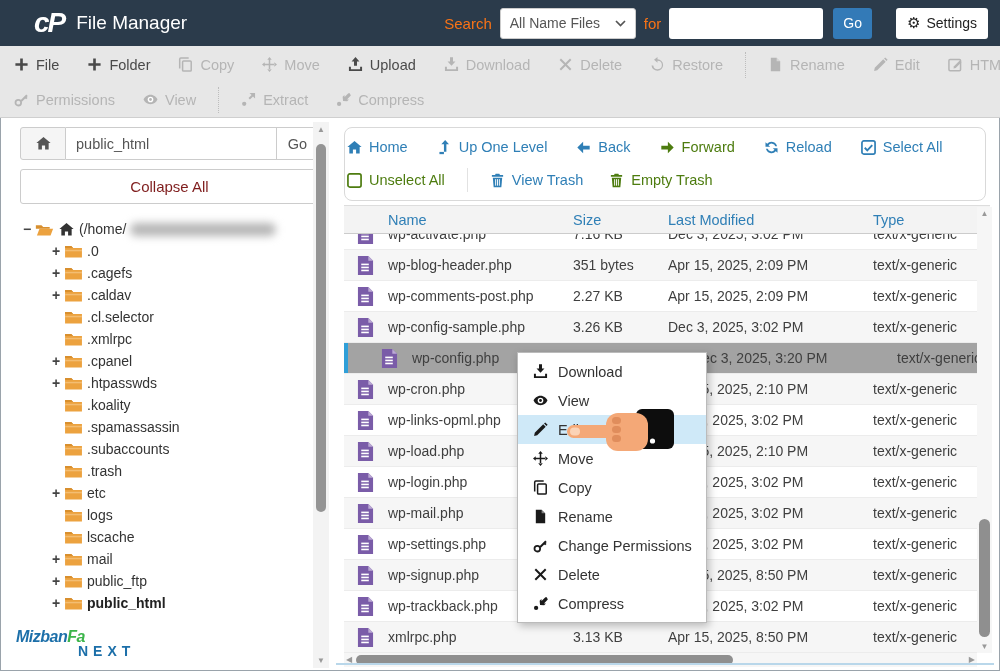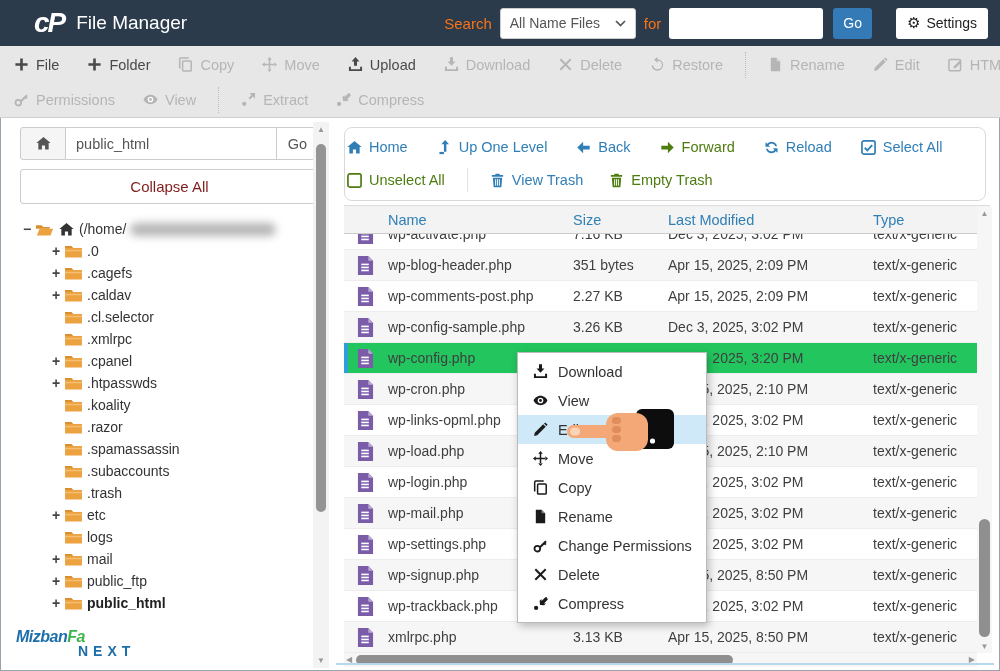--- a/index.html
+++ b/index.html
@@ -59,21 +59,21 @@
   .nav-row { display:flex; align-items:center; gap:29px; font-size:14.5px; }
   .nav-row.second { margin-top:13px; gap:26px; }
   .nav-link { display:flex; align-items:center; gap:7px; color:#2f7fb6; white-space:nowrap; cursor:pointer; }
   .nav-link.disabled { color:#4d7c0f; cursor:default; }
   .nav-sep { border-left:1px solid #e2e2e2; height:24px; margin:0 -4px; }
 
   #tablehead { position:absolute; left:8px; top:83px; width:646px; height:29px; background:#f3f3f3; border-top:1px solid #ddd; border-bottom:1px solid #ccc; display:grid; grid-template-columns:44px 185px 95px 205px auto; align-items:center; font-size:14.5px; color:#2f7fb6; }
   #tbody { position:absolute; left:8px; top:112px; width:646px; height:419px; overflow:hidden; }
   .frow { display:grid; grid-template-columns:44px 185px 95px 205px auto; align-items:center; height:31px; border-bottom:1px solid #ececec; font-size:14px; color:#3f3f3f; background:#fff; position:relative; }
   .frow:nth-child(even) { background:#f6f6f6; }
-  .frow.selected { background:#22c55e; box-shadow:inset 4px 0 0 #2f9fd8; }
+  .frow.selected { background:#a3a3a3; box-shadow:inset 4px 0 0 #2f9fd8;padding-left:24px; }
   .frow .fic { width:17px; height:21px; margin-left:13px; }
   .frow .fic svg { width:100%; height:100%; }
   .cell-pad { padding-right:6px; overflow:hidden; white-space:nowrap; }
 
   
   #tbl-vscroll { position:absolute; left:641px; top:85px; width:15px; height:446px; background:#f6f6f6; }
   #tbl-vscroll .thumb { position:absolute; left:2px; top:312px; width:11px; height:118px; background:#8f8f8f; border-radius:6px; }
   #tbl-hscroll { position:absolute; left:8px; top:531px; width:633px; height:14px; background:#f6f6f6; }
   #tbl-hscroll .thumb { position:absolute; left:12px; top:2px; width:377px; height:10px; background:#8f8f8f; border-radius:6px; }
   .hs-arrow { position:absolute; top:2px; font-size:8px; color:#999; }
@@ -362,66 +362,66 @@
             </svg></span>
           <span class="tlabel">.koality</span>
         </div>
         <div class="tree-row child">
           <span class="exp"></span>
           <span class="fold"><svg viewBox="0 0 20 16">
               <path d="M1 2.2h6.6l2 2.1H19v10.2H1z" fill="#eca23f"></path>
               <path d="M1 2.2h6.6l2 2.1H1z" fill="#d88f2e"></path>
               <rect x="1" y="6.2" width="18" height="1.6" fill="#f3bd72"></rect>
             </svg></span>
-          <span class="tlabel">.razor</span>
+          <span class="tlabel">.spamassassin</span>
         </div>
         <div class="tree-row child">
           <span class="exp"></span>
           <span class="fold"><svg viewBox="0 0 20 16">
               <path d="M1 2.2h6.6l2 2.1H19v10.2H1z" fill="#eca23f"></path>
               <path d="M1 2.2h6.6l2 2.1H1z" fill="#d88f2e"></path>
               <rect x="1" y="6.2" width="18" height="1.6" fill="#f3bd72"></rect>
             </svg></span>
-          <span class="tlabel">.spamassassin</span>
+          <span class="tlabel">.subaccounts</span>
         </div>
         <div class="tree-row child">
           <span class="exp"></span>
           <span class="fold"><svg viewBox="0 0 20 16">
               <path d="M1 2.2h6.6l2 2.1H19v10.2H1z" fill="#eca23f"></path>
               <path d="M1 2.2h6.6l2 2.1H1z" fill="#d88f2e"></path>
               <rect x="1" y="6.2" width="18" height="1.6" fill="#f3bd72"></rect>
             </svg></span>
-          <span class="tlabel">.subaccounts</span>
+          <span class="tlabel">.trash</span>
+        </div>
+        <div class="tree-row child">
+          <span class="exp">+</span>
+          <span class="fold"><svg viewBox="0 0 20 16">
+              <path d="M1 2.2h6.6l2 2.1H19v10.2H1z" fill="#eca23f"></path>
+              <path d="M1 2.2h6.6l2 2.1H1z" fill="#d88f2e"></path>
+              <rect x="1" y="6.2" width="18" height="1.6" fill="#f3bd72"></rect>
+            </svg></span>
+          <span class="tlabel">etc</span>
         </div>
         <div class="tree-row child">
           <span class="exp"></span>
           <span class="fold"><svg viewBox="0 0 20 16">
               <path d="M1 2.2h6.6l2 2.1H19v10.2H1z" fill="#eca23f"></path>
               <path d="M1 2.2h6.6l2 2.1H1z" fill="#d88f2e"></path>
               <rect x="1" y="6.2" width="18" height="1.6" fill="#f3bd72"></rect>
             </svg></span>
-          <span class="tlabel">.trash</span>
-        </div>
-        <div class="tree-row child">
-          <span class="exp">+</span>
-          <span class="fold"><svg viewBox="0 0 20 16">
-              <path d="M1 2.2h6.6l2 2.1H19v10.2H1z" fill="#eca23f"></path>
-              <path d="M1 2.2h6.6l2 2.1H1z" fill="#d88f2e"></path>
-              <rect x="1" y="6.2" width="18" height="1.6" fill="#f3bd72"></rect>
-            </svg></span>
-          <span class="tlabel">etc</span>
+          <span class="tlabel">logs</span>
         </div>
         <div class="tree-row child">
           <span class="exp"></span>
           <span class="fold"><svg viewBox="0 0 20 16">
               <path d="M1 2.2h6.6l2 2.1H19v10.2H1z" fill="#eca23f"></path>
               <path d="M1 2.2h6.6l2 2.1H1z" fill="#d88f2e"></path>
               <rect x="1" y="6.2" width="18" height="1.6" fill="#f3bd72"></rect>
             </svg></span>
-          <span class="tlabel">logs</span>
+          <span class="tlabel">lscache</span>
         </div>
         <div class="tree-row child">
           <span class="exp">+</span>
           <span class="fold"><svg viewBox="0 0 20 16">
               <path d="M1 2.2h6.6l2 2.1H19v10.2H1z" fill="#eca23f"></path>
               <path d="M1 2.2h6.6l2 2.1H1z" fill="#d88f2e"></path>
               <rect x="1" y="6.2" width="18" height="1.6" fill="#f3bd72"></rect>
             </svg></span>
           <span class="tlabel">mail</span>
         </div>

